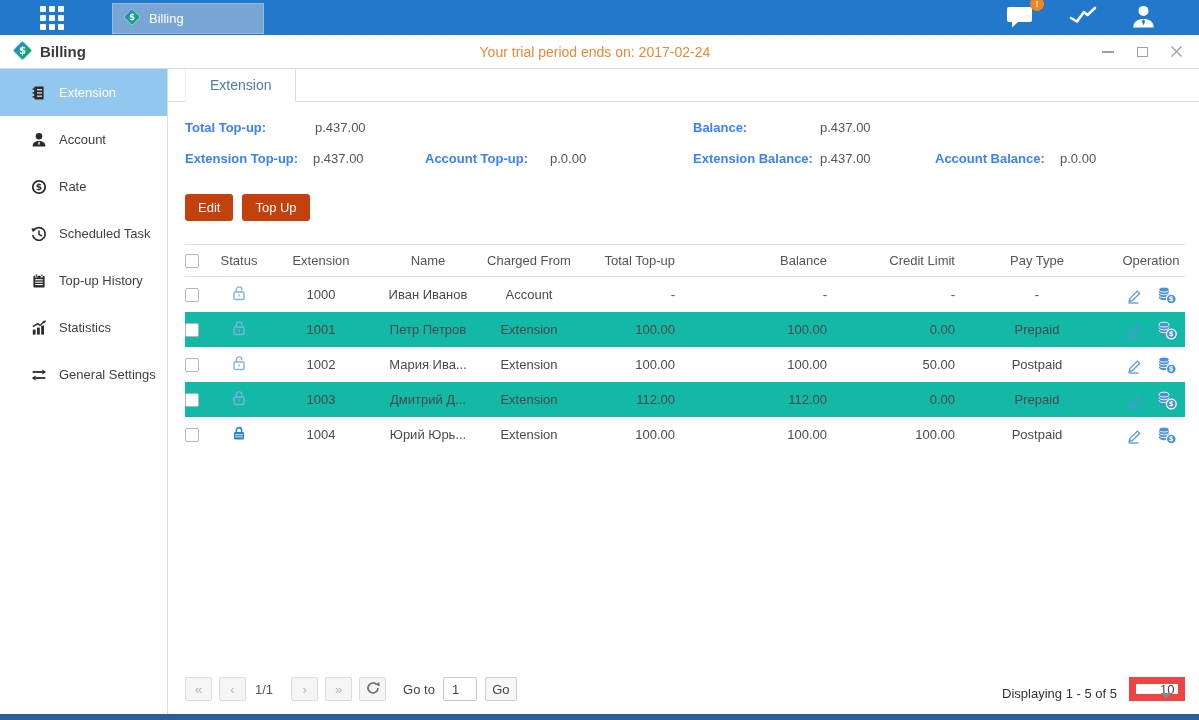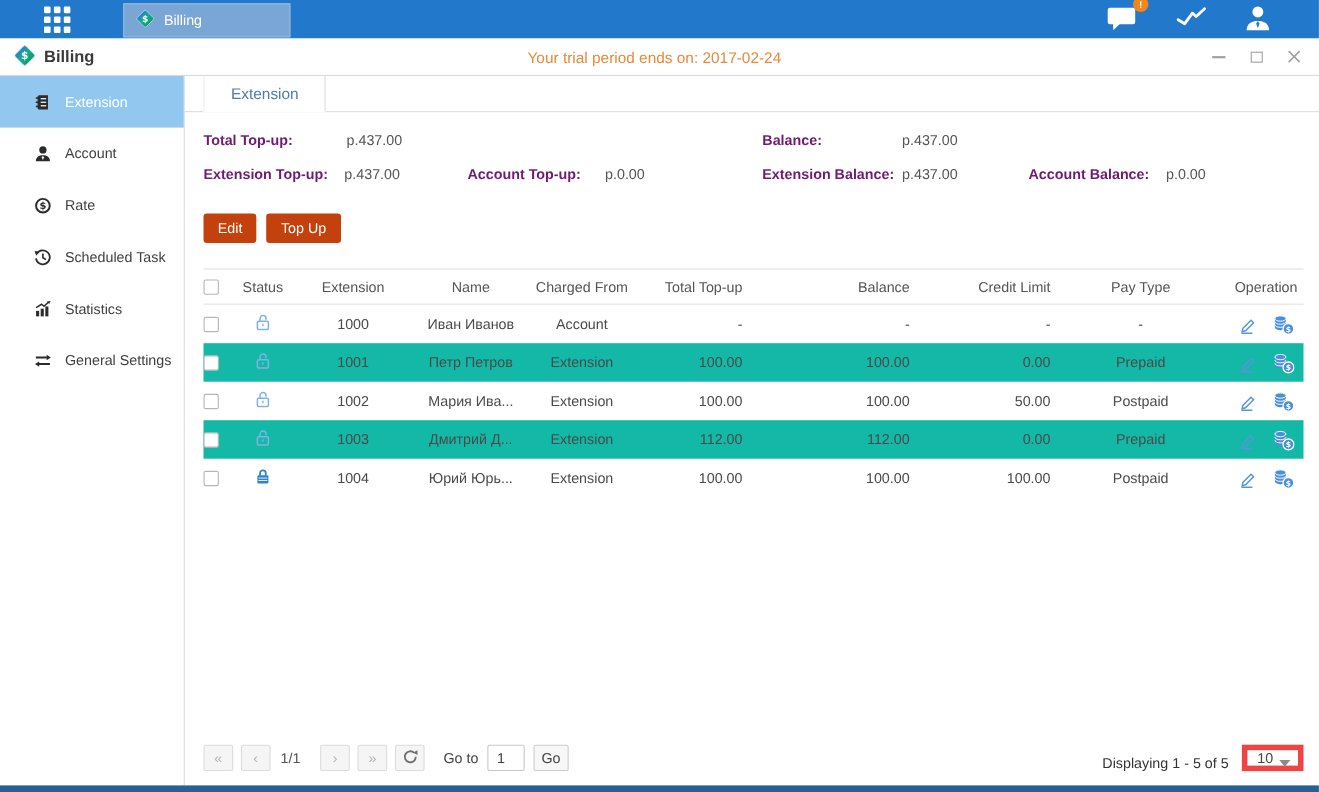--- a/index.html
+++ b/index.html
@@ -33,21 +33,21 @@
   .side-item { height:47px; display:flex; align-items:center; padding-left:30px; gap:12px; cursor:pointer; color:#3f3f3f; }
   .side-item.active { background:#92c8f0; color:#fff; }
   .side-item .sicon { width:17px; height:17px; display:flex; align-items:center; justify-content:center; }
 
   .content { flex:1; display:flex; flex-direction:column; min-width:0; }
 
   .tabstrip { height:33px; border-bottom:1px solid #dcdcdc; display:flex; padding-left:17px; flex-shrink:0; }
   .tab { height:33px; padding:0 24px; display:flex; align-items:center; background:#fff; border-right:1px solid #dcdcdc; border-left:1px solid #eee; margin-bottom:-1px; border-bottom:1px solid #fff; color:#4d7cae; font-size:14px; cursor:pointer; }
 
   .summary { position:relative; height:92px; font-size:13px; flex-shrink:0; }
-  .summary .lbl { position:absolute; font-weight:bold; color:#701a75; }
+  .summary .lbl { position:absolute; font-weight:bold; color:#3b82f6; }
   .summary .val { position:absolute; color:#555; }
 
   .actions { padding-left:17px; display:flex; gap:9px; flex-shrink:0; }
   .btn-blue { background:#c2410c; color:#fff; border:none; height:27px; padding:0 13px; border-radius:3px; font-size:13px; font-family:inherit; cursor:pointer; }
 
   
   .table { margin:23px 14px 0 17px; flex-shrink:0; }
   .thead { display:flex; align-items:center; height:33px; border-top:1px solid #e0e0e0; border-bottom:1px solid #e0e0e0; color:#555; }
   .trow { display:flex; align-items:center; height:35px; color:#4a4a4a; }
   .trow.striped { background:#14b8a6; }
@@ -66,21 +66,21 @@
 
   
   .pagination { margin-top:auto; height:44px; display:flex; align-items:center; padding:0 14px 6px 17px; flex-shrink:0; }
   .pg-btn { width:27px; height:24px; background:#f5f5f5; border:1px solid #dcdcdc; border-radius:2px; display:flex; align-items:center; justify-content:center; color:#b5b5b5; font-size:13px; cursor:pointer; margin-right:7px; }
   .pg-num { margin:0 18px 0 2px; color:#555; }
   .goto-lbl { margin:0 8px 0 10px; color:#444; }
   .goto-input { width:34px; height:24px; border:1px solid #c9c9c9; border-radius:2px; padding-left:8px; font-size:13px; font-family:inherit; color:#444; }
   .go-btn { margin-left:8px; width:32px; height:24px; background:#f7f7f7; border:1px solid #ccc; border-radius:2px; font-size:13px; font-family:inherit; color:#444; cursor:pointer; }
   .pg-right { margin-left:auto; display:flex; align-items:flex-end; gap:12px; }
   .displaying { color:#333; }
-  .page-size { width:56px; height:24px; border:5px solid #ef4444; background:#fff; display:flex; align-items:center; padding-left:9px; position:relative; cursor:pointer; color:#444; }
+  .page-size { width:56px; height:24px; border:7px solid #ef4444; background:#fff; display:flex; align-items:center; padding-left:24px; position:relative; cursor:pointer; color:#444; }
   .page-size .caret { position:absolute; right:7px; top:9px; width:0; height:0; border-left:5px solid transparent; border-right:5px solid transparent; border-top:6px solid #8a8a8a; }
 
   .bottombar { height:6px; background:#2a5f96; flex-shrink:0; }
 </style>
 </head>
 <body>
 
 <svg width="0" height="0" style="position:absolute">
   <defs>
     <linearGradient id="dg" x1="0" y1="0" x2="1" y2="0">
@@ -207,20 +207,33 @@
       </div>
       <div class="side-item">
         <span class="sicon">
           <svg width="16" height="16" viewBox="0 0 16 16">
               <path d="M2.6 4.6 A6.3 6.3 0 1 1 1.7 8.8" fill="none" stroke="#2b2b2b" stroke-width="1.6"></path>
               <polygon points="0.4,2.2 4.6,2.6 2,6.4" fill="#2b2b2b"></polygon>
               <path d="M8 4.4 V8.4 l2.8 1.6" fill="none" stroke="#2b2b2b" stroke-width="1.5"></path>
             </svg>
         </span>
         <span>Scheduled Task</span>
+      </div>
+      <div class="side-item">
+        <span class="sicon">
+          <svg width="16" height="16" viewBox="0 0 16 16">
+              <rect x="2.4" y="2.8" width="11.2" height="11.6" rx="1" fill="#2b2b2b"></rect>
+              <rect x="4.4" y="1" width="1.7" height="3.2" fill="#2b2b2b" stroke="#fff" stroke-width="0.6"></rect>
+              <rect x="9.9" y="1" width="1.7" height="3.2" fill="#2b2b2b" stroke="#fff" stroke-width="0.6"></rect>
+              <rect x="4.2" y="6.2" width="7.6" height="1.1" fill="#fff"></rect>
+              <rect x="4.2" y="8.6" width="7.6" height="1.1" fill="#fff"></rect>
+              <rect x="4.2" y="11" width="7.6" height="1.1" fill="#fff"></rect>
+            </svg>
+        </span>
+        <span>Top-up History</span>
       </div>
       <div class="side-item">
         <span class="sicon">
           <svg width="16" height="16" viewBox="0 0 16 16">
               <rect x="1.8" y="9.6" width="2.8" height="5" fill="#2b2b2b"></rect>
               <rect x="6" y="7.6" width="2.8" height="7" fill="#2b2b2b"></rect>
               <rect x="10.2" y="5.6" width="2.8" height="9" fill="#2b2b2b"></rect>
               <path d="M1.8 6.6 L6.8 3.6 L9 5.4 L13 1.8" fill="none" stroke="#2b2b2b" stroke-width="1.4"></path>
               <polygon points="15,0.6 11.6,1 13.8,3.4" fill="#2b2b2b"></polygon>
             </svg>

